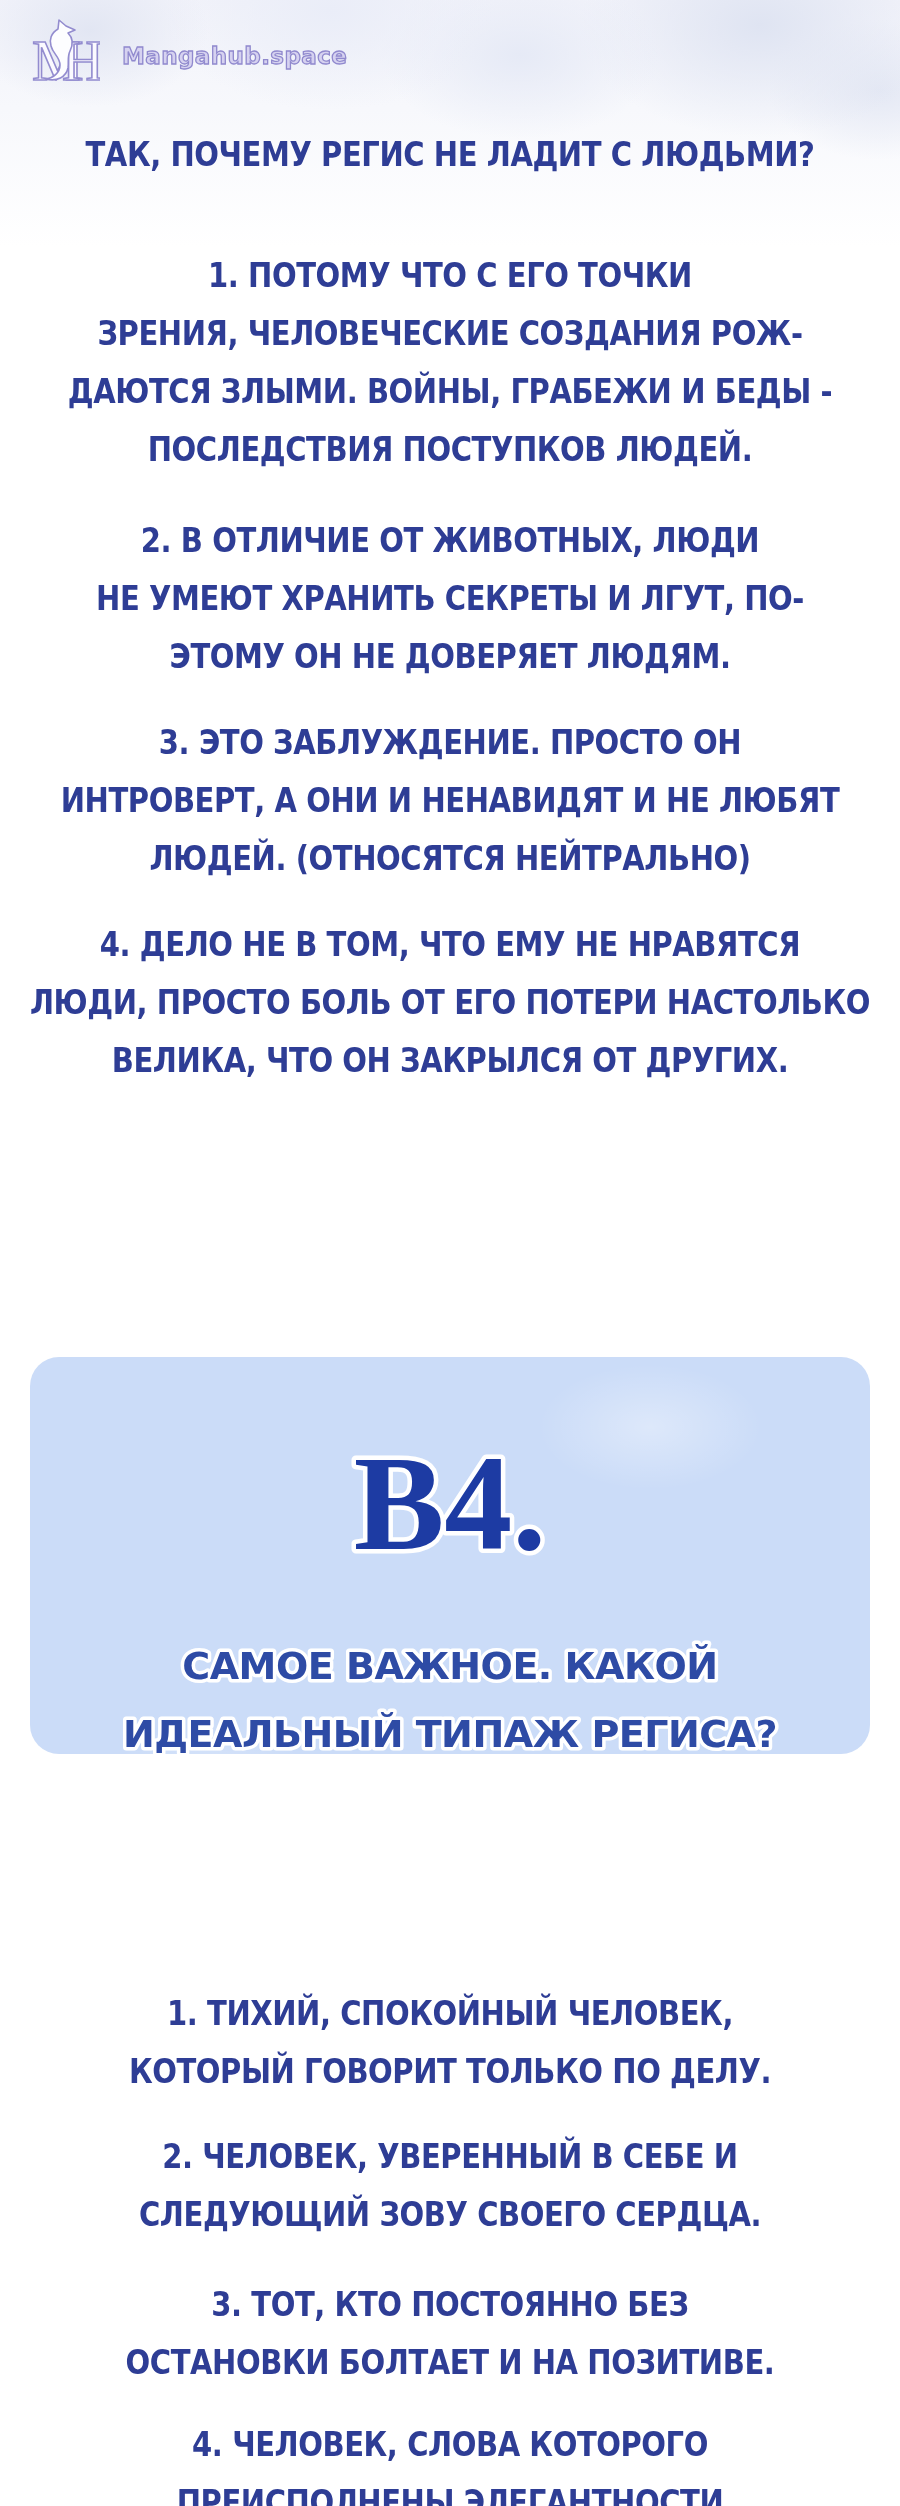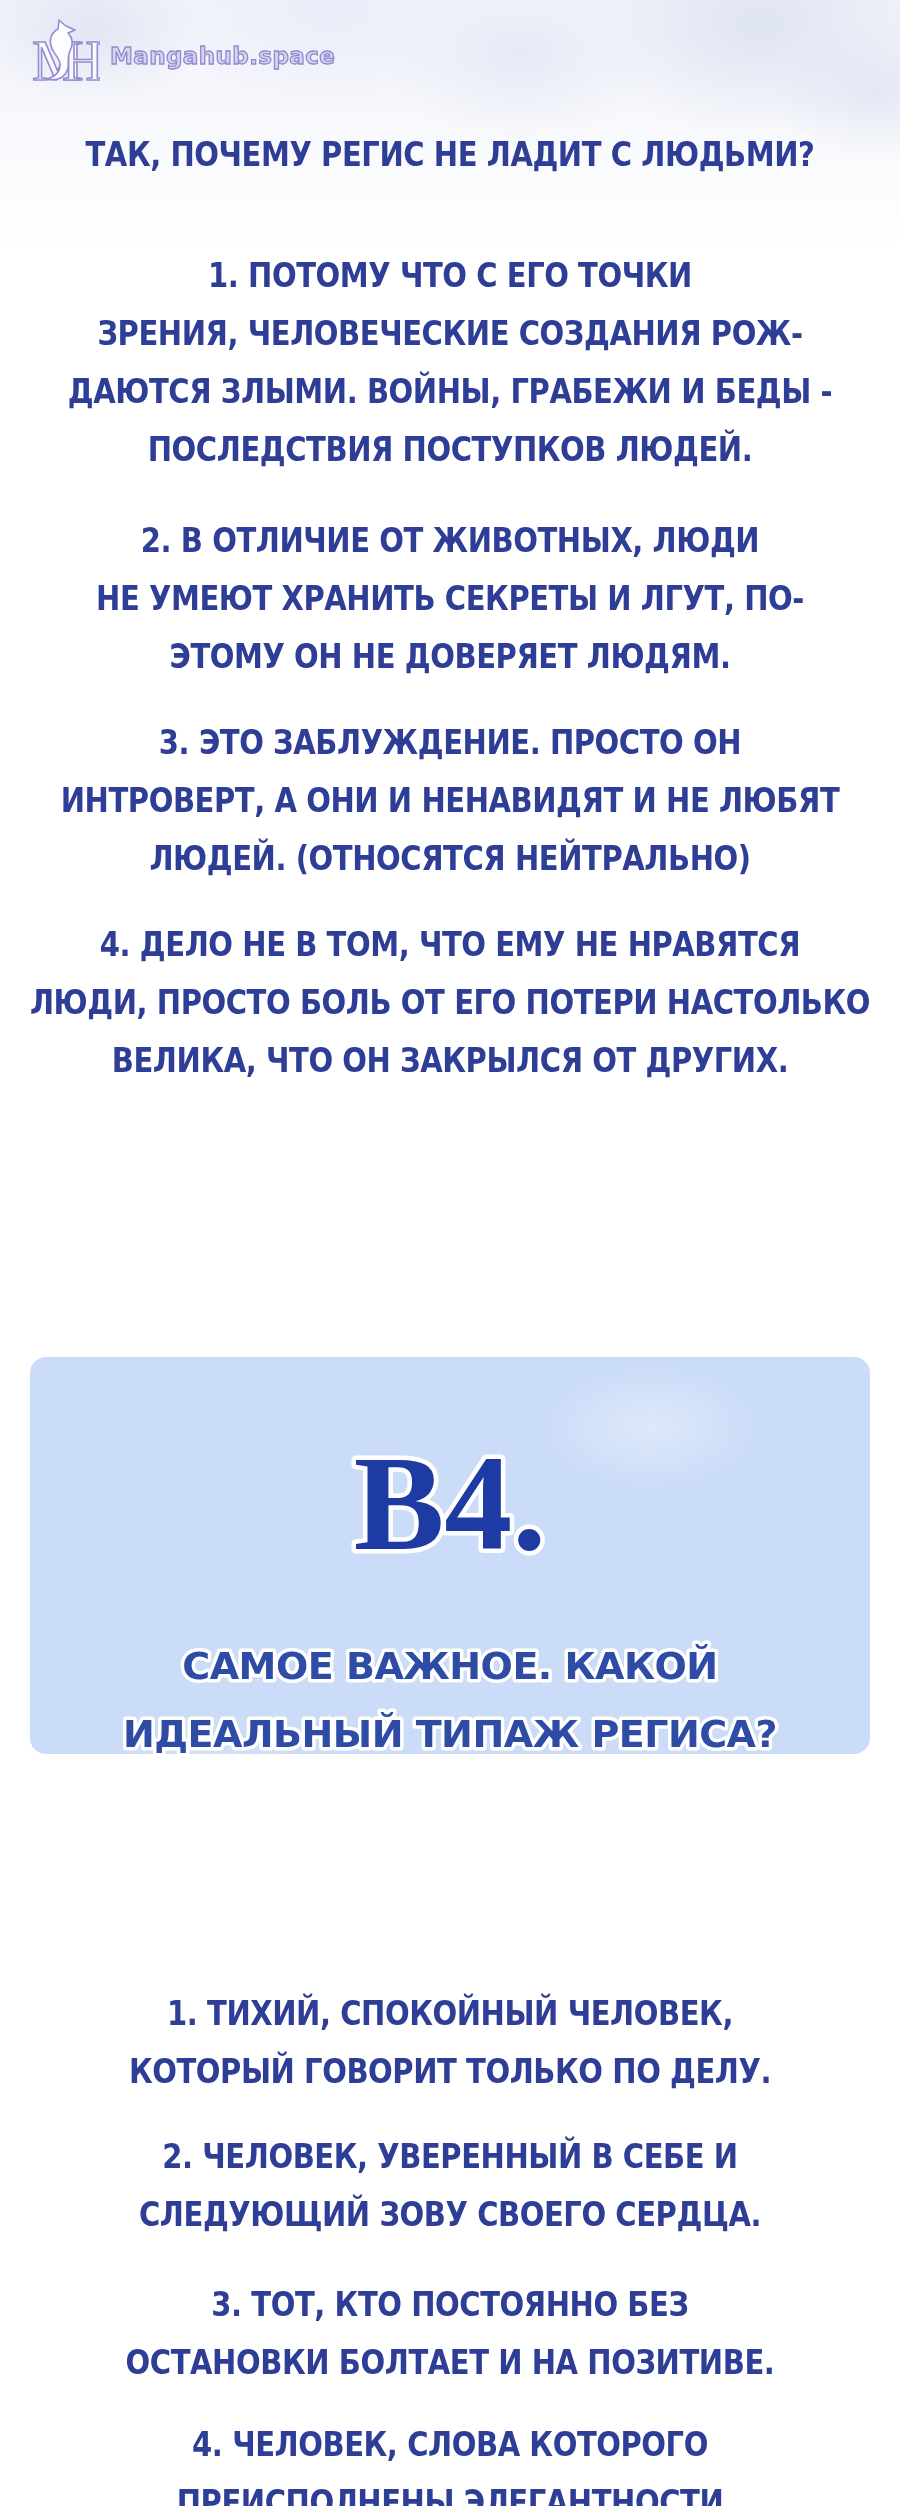--- a/index.html
+++ b/index.html
@@ -26,20 +26,21 @@
     position:absolute;top:18px;left:32px;
     display:flex;align-items:center;gap:10px;
   }
   .logo-mark{display:block;}
   .logo-text{
     font-family:"DejaVu Sans",sans-serif;
     font-weight:bold;font-size:23px;letter-spacing:.4px;
     color:#d6d2f0;
     -webkit-text-stroke:1.3px #9089ce;
     margin-top:4px;
+    margin-left:12px;
   }
   
   .comic{
     position:absolute;left:-61px;width:1022px;
     transform:scaleX(.88);transform-origin:center top;
     text-align:center;
     font-weight:bold;color:#2e3d95;
     letter-spacing:-0.5px;
     white-space:pre-line;
   }
@@ -49,21 +50,21 @@
   .opt-q1-2{top:512px;}
   .opt-q1-3{top:714px;}
   .opt-q1-4{top:916px;}
   .opt-q2-1{top:1985px;}
   .opt-q2-2{top:2128px;}
   .opt-q2-3{top:2276px;}
   .opt-q2-4{top:2416px;}
   
   .badge-box{
     position:absolute;top:1357px;left:30px;
-    width:840px;height:397px;border-radius:16px;
+    width:840px;height:397px;border-radius:29px;
     background:#cbdcf8;
     background-image:
       radial-gradient(ellipse 160px 90px at 620px 70px, rgba(255,255,255,.35) 0%, rgba(255,255,255,0) 70%),
       radial-gradient(ellipse 140px 80px at 180px 420px, rgba(255,255,255,.25) 0%, rgba(255,255,255,0) 70%);
   }
   .badge-svg{position:absolute;top:0;left:0;}
   .badge-number-text{
     font-family:"Liberation Serif","DejaVu Serif",serif;
     font-weight:bold;font-size:136px;
     fill:#1d3ba3;stroke:#ffffff;stroke-width:9px;

